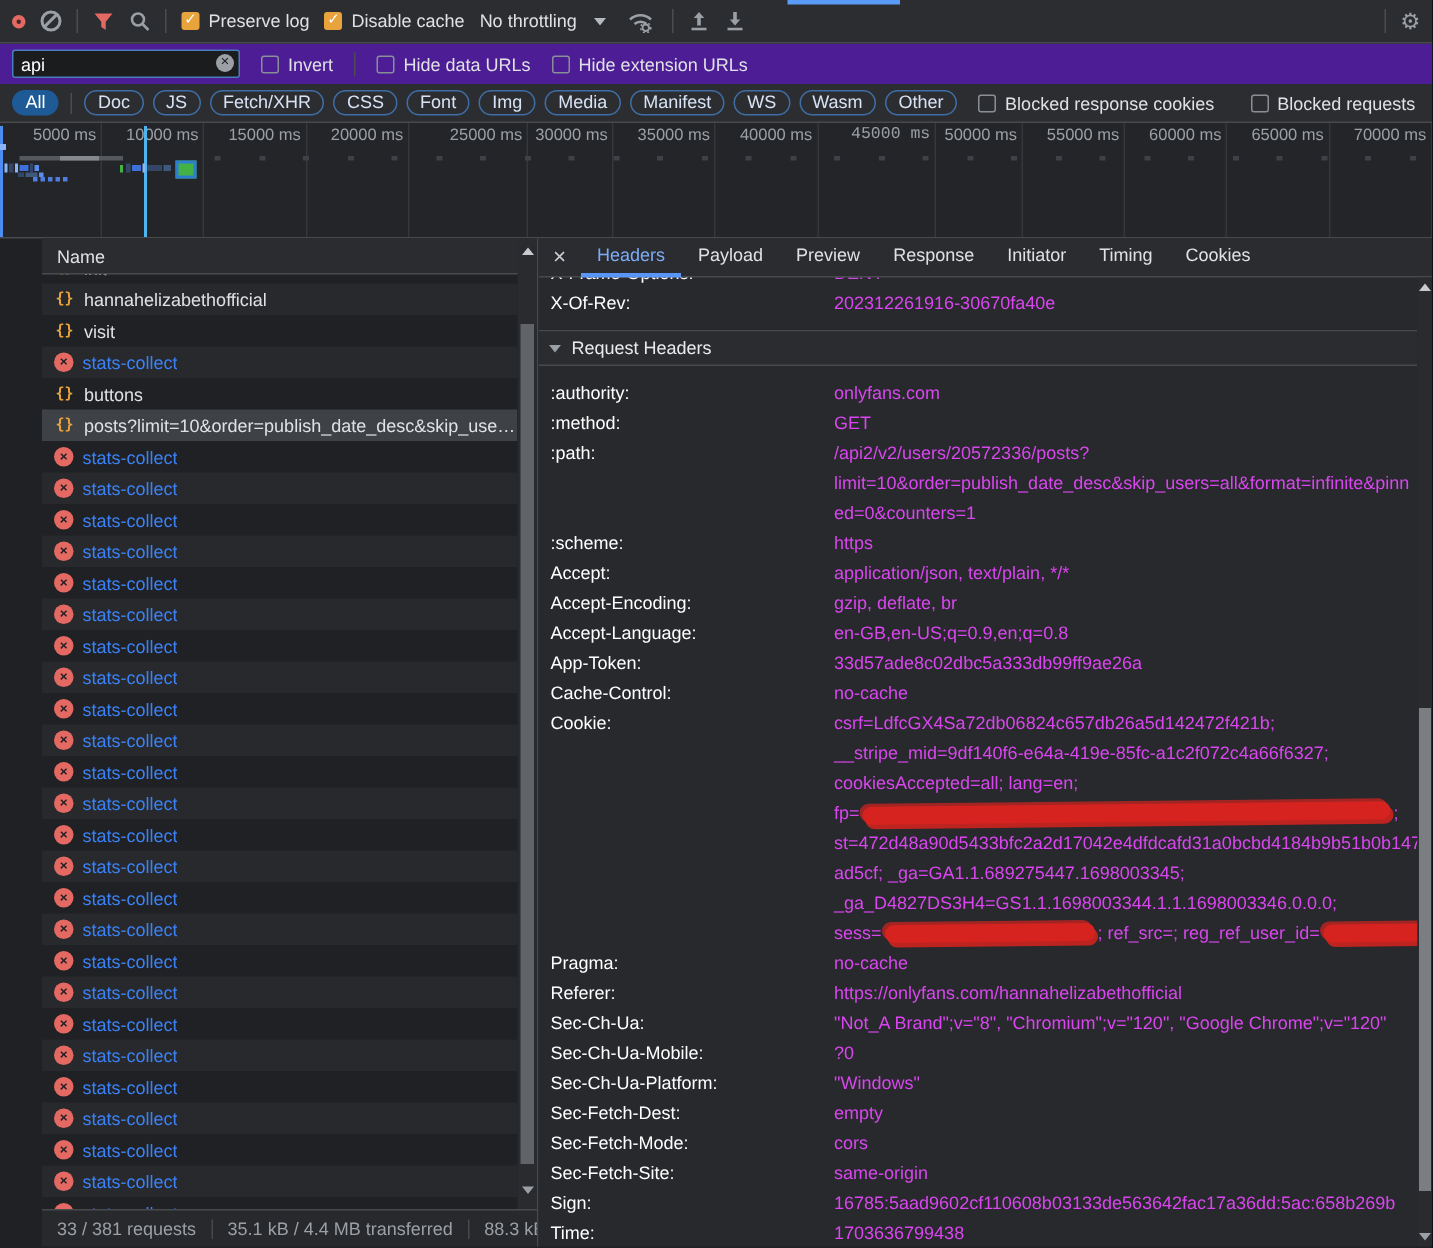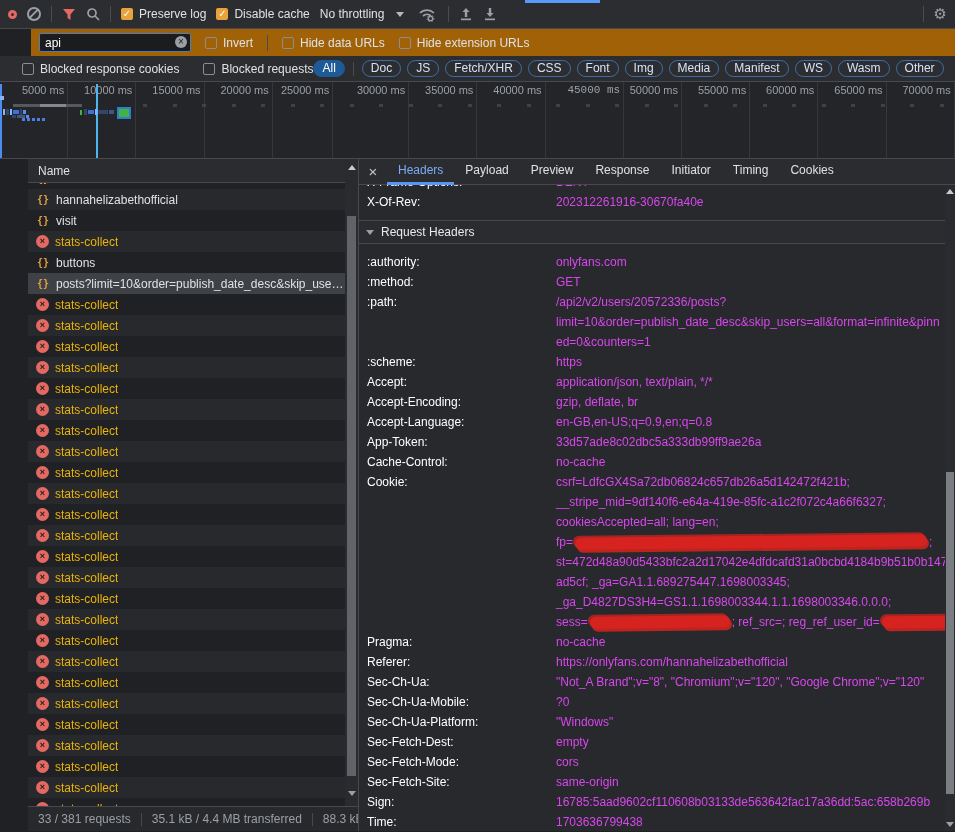--- a/index.html
+++ b/index.html
@@ -20,21 +20,21 @@
   .cb{ width:12px; height:12px; border:1.4px solid #8a8f96; border-radius:2px; flex:none; }
   .cb.on{ border:none; background:#e8a33d; color:#fff; font-size:10px; line-height:12px; text-align:center;
           font-family:"DejaVu Sans",sans-serif; }
   .cb.on::after{ content:'✓'; }
   .lbl{ color:#dfe1e5; white-space:nowrap; }
   .caret{ width:0; height:0; border-left:4px solid transparent; border-right:4px solid transparent; border-top:5px solid #b5bac0; }
   .gear{ font-family:"DejaVu Sans",sans-serif; font-size:15px; color:#9aa0a6; line-height:1; }
   .mlauto{ margin-left:auto; }
   .ctl{ display:flex; align-items:center; gap:6px; }
   
-  .filterrow{ height:27px; background:#a16207; display:flex; align-items:center; gap:14px; padding:0 8px;margin-left:31px; }
+  .filterrow{ height:27px; background:#4c1d95; display:flex; align-items:center; gap:14px; padding:0 8px; }
   .search-box{ position:relative; width:152px; height:19px; background:#1b1c1e; border:1.5px solid #4a7dbd;
     border-radius:2px; display:flex; align-items:center; padding:0 18px 0 5px; }
   .search-box .val{ color:#fff; }
   .xclear{ position:absolute; right:3px; top:2px; width:12px; height:12px; border-radius:50%; background:#9aa0a6;
     color:#1b1c1e; font-size:10px; line-height:12px; text-align:center; }
   
   .pillsrow{ height:26px; background:#2c2d31; display:flex; align-items:center; padding:0 8px; border-bottom:1px solid #47494d;}
   #pills{ display:flex; align-items:center; gap:6px; }
   .pill{ height:17px; line-height:15px; padding:0 8px; border:1px solid #3f6ea6; border-radius:9px; color:#d7e3f5; white-space:nowrap;}
   .pill.sel{ border-color:#1e5a96; background:#1e5a96; color:#fff; }
@@ -49,21 +49,21 @@
   .wbar{ position:absolute; }
   
   .main{ position:relative; height:672px; display:flex;padding-left:28px; }
   .left{ position:relative; width:330px; flex:none; background:#202124; }
   .name-header{ height:24px; line-height:24px; padding-left:10px; background:#2b2c30; border-bottom:1px solid #47494d; color:#dfe1e5; }
   .list{ position:absolute; top:24px; left:0; width:317px; bottom:25px; overflow:hidden; }
   .row{ height:21px; display:flex; align-items:center; gap:6px; padding-left:8px; width:317px; }
   .row.alt{ background:#28292c; }
   .row.selected{ background:#3e4247; }
   .row .rname{ white-space:nowrap; overflow:hidden; text-overflow:ellipsis; color:#dfe1e5; }
-  .row.error .rname{ color:#eab308; }
+  .row.error .rname{ color:#3b82f6; }
   .ic-fetch{ flex:none; width:14px; color:#e8a33d; font-family:"DejaVu Sans Mono",monospace; font-size:10px; font-weight:bold; text-align:center; }
   .ic-err{ flex:none; width:13px; height:13px; border-radius:50%; background:#e46962; color:#202124; font-size:9px; font-weight:bold; line-height:13px; text-align:center; }
   .scrollbar{ position:absolute; background:#2a2b2e; }
   .sb-left{ top:0; right:0; width:13px; bottom:25px; }
   .thumb{ position:absolute; left:2px; width:9px; background:#606368; }
   .tri-up{ position:absolute; left:3px; width:0; height:0; border-left:4px solid transparent; border-right:4px solid transparent; border-bottom:5px solid #c7cbd1; }
   .tri-dn{ position:absolute; left:3px; width:0; height:0; border-left:4px solid transparent; border-right:4px solid transparent; border-top:5px solid #9aa0a6; }
   .status{ position:absolute; left:0; right:0; bottom:0; height:25px; background:#28292c; border-top:1px solid #47494d;
     display:flex; align-items:center; gap:10px; padding:0 10px; color:#9aa0a6; white-space:nowrap; overflow:hidden;}
   .vsep{ width:1px; height:13px; background:#47494d; flex:none; }
@@ -162,62 +162,62 @@
       <span class="cb"></span>
       <span class="lbl">Hide data URLs</span>
     </span>
     <span class="ctl">
       <span class="cb"></span>
       <span class="lbl">Hide extension URLs</span>
     </span>
   </div>
 
   <div class="pillsrow">
-    <div id="more-filters">
-        <span class="mf">
-          <span class="cb"></span>
-          <span class="lbl">Blocked response cookies</span>
-        </span>
-        <span class="mf">
-          <span class="cb"></span>
-          <span class="lbl">Blocked requests</span>
-        </span>
-      </div>
     <div id="pills">
         <span class="pill sel">All</span>
         <span class="pill-sep"></span>
         <span class="pill">Doc</span>
         <span class="pill">JS</span>
         <span class="pill">Fetch/XHR</span>
         <span class="pill">CSS</span>
         <span class="pill">Font</span>
         <span class="pill">Img</span>
         <span class="pill">Media</span>
         <span class="pill">Manifest</span>
         <span class="pill">WS</span>
         <span class="pill">Wasm</span>
         <span class="pill">Other</span>
       </div>
+    <div id="more-filters">
+        <span class="mf">
+          <span class="cb"></span>
+          <span class="lbl">Blocked response cookies</span>
+        </span>
+        <span class="mf">
+          <span class="cb"></span>
+          <span class="lbl">Blocked requests</span>
+        </span>
+      </div>
   </div>
 
   <div class="timeline">
     <div id="tcols">
         <div class="tcol" style="left: 0px; width: 68.2px;">
           <span>5000 ms</span>
         </div>
         <div class="tcol" style="left: 68.2px; width: 68.2px;">
           <span>10000 ms</span>
         </div>
         <div class="tcol" style="left: 136.4px; width: 68.2px;">
           <span>15000 ms</span>
         </div>
         <div class="tcol" style="left: 204.6px; width: 68.2px;">
           <span>20000 ms</span>
         </div>
-        <div class="tcol" style="left: 265px; width: 68.2px;">
+        <div class="tcol" style="left: 284px; width: 68.2px;">
           <span>25000 ms</span>
         </div>
         <div class="tcol" style="left: 341px; width: 68.2px;">
           <span>30000 ms</span>
         </div>
         <div class="tcol" style="left: 409.2px; width: 68.2px;">
           <span>35000 ms</span>
         </div>
         <div class="tcol" style="left: 477.4px; width: 68.2px;">
           <span>40000 ms</span>

